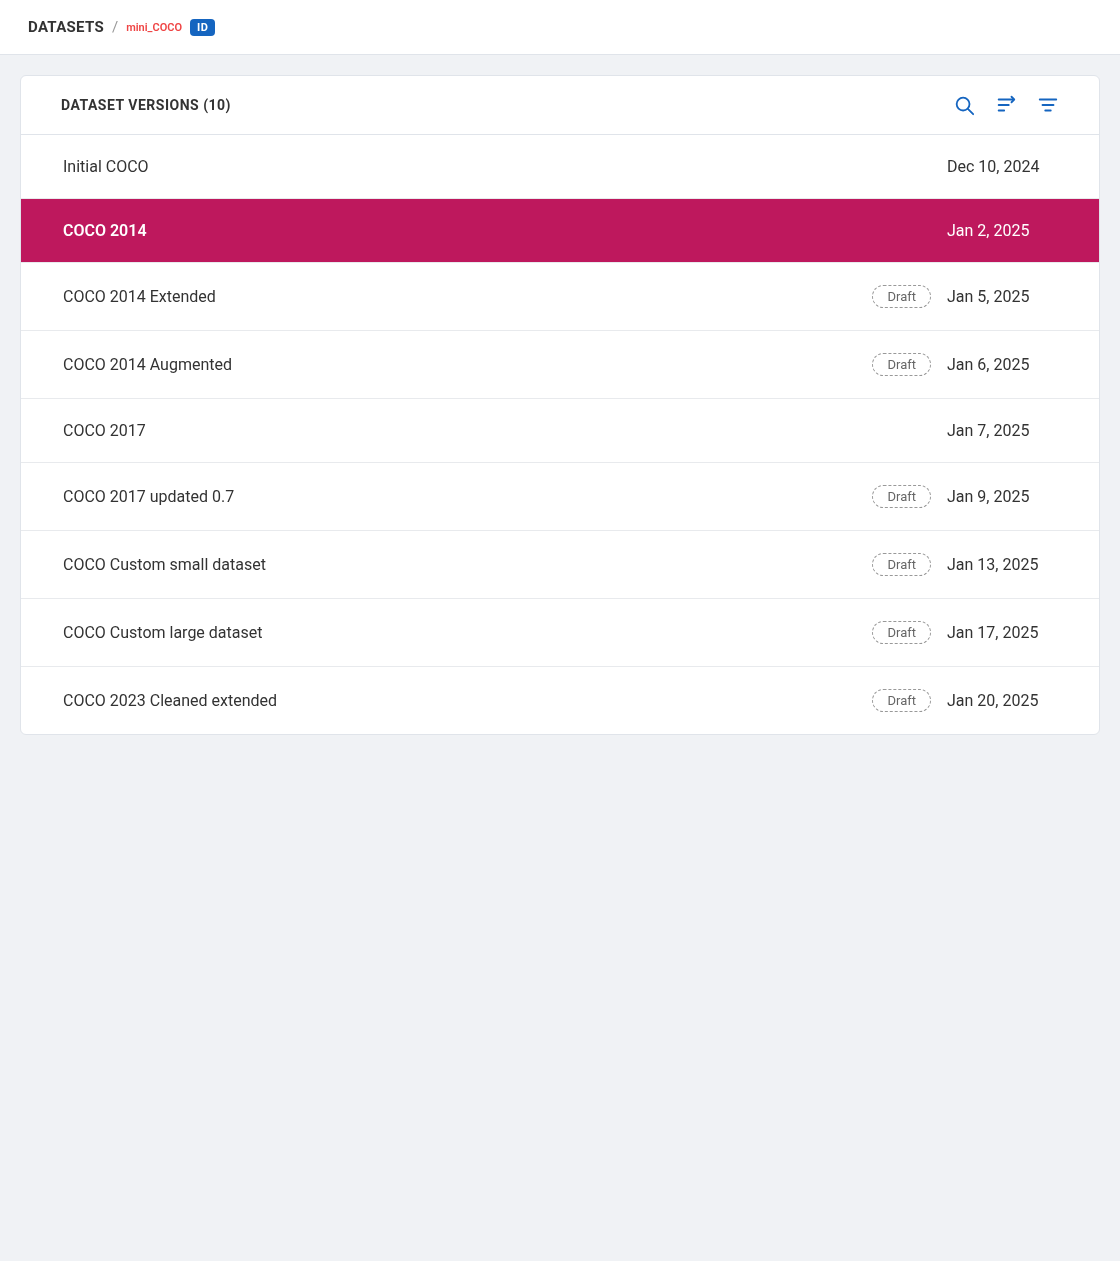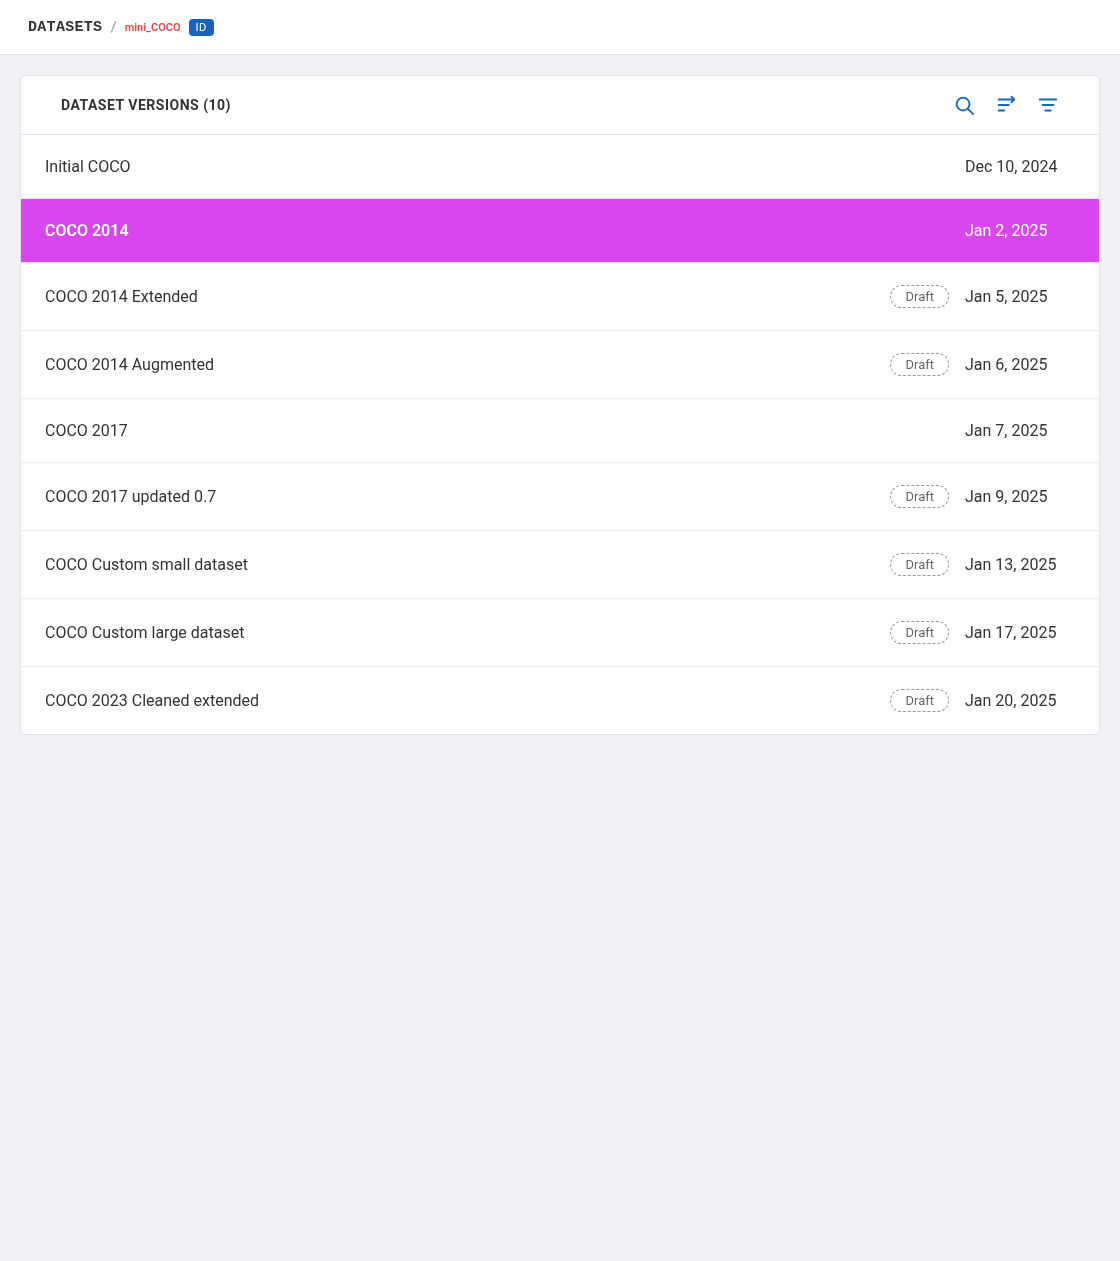--- a/index.html
+++ b/index.html
@@ -22,40 +22,39 @@
       display: flex;
       align-items: center;
       gap: 8px;
     }
 
     .breadcrumb-datasets {
       font-size: 15px;
       font-weight: 700;
       color: #333;
       letter-spacing: 0.3px;
-      font-family: Liberation Mono, monospace;
     }
 
     .breadcrumb-separator {
       font-size: 15px;
       color: #999;
       font-weight: 400;
     }
 
     .breadcrumb-dataset-name {
       font-size: 11px;
       font-weight: 600;
       color: #ef4444;
     }
 
     .id-badge {
       background-color: #1565c0;
       color: #ffffff;
       font-size: 11px;
-      font-weight: 400;
+      font-weight: 700;
       padding: 2px 7px;
       border-radius: 4px;
       letter-spacing: 0.5px;
     }
 
     .main-panel {
       background-color: #ffffff;
       margin: 20px;
       border-radius: 6px;
       border: 1px solid #e0e4ea;
@@ -100,28 +99,28 @@
     }
 
     .versions-list {
       width: 100%;
     }
 
     .version-row {
       display: flex;
       align-items: center;
       justify-content: space-between;
-      padding: 22px 24px;
+      padding: 22px 42px;
       border-bottom: 1px solid #e8eaed;
       cursor: pointer;
       transition: background-color 0.1s;
     }
 
     .version-row.active {
-      background-color: #d946ef;
+      background-color: #be185d;
     }
 
     .version-row.active .version-name {
       color: #ffffff;
       font-weight: 600;
     }
 
     .version-row.active .version-date {
       color: #ffffff;
     }

